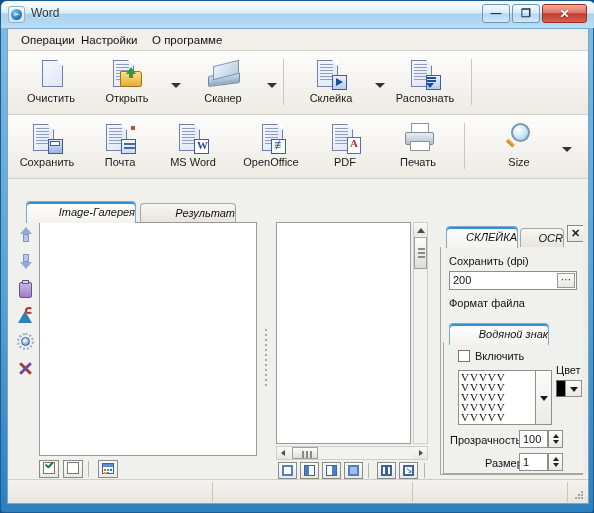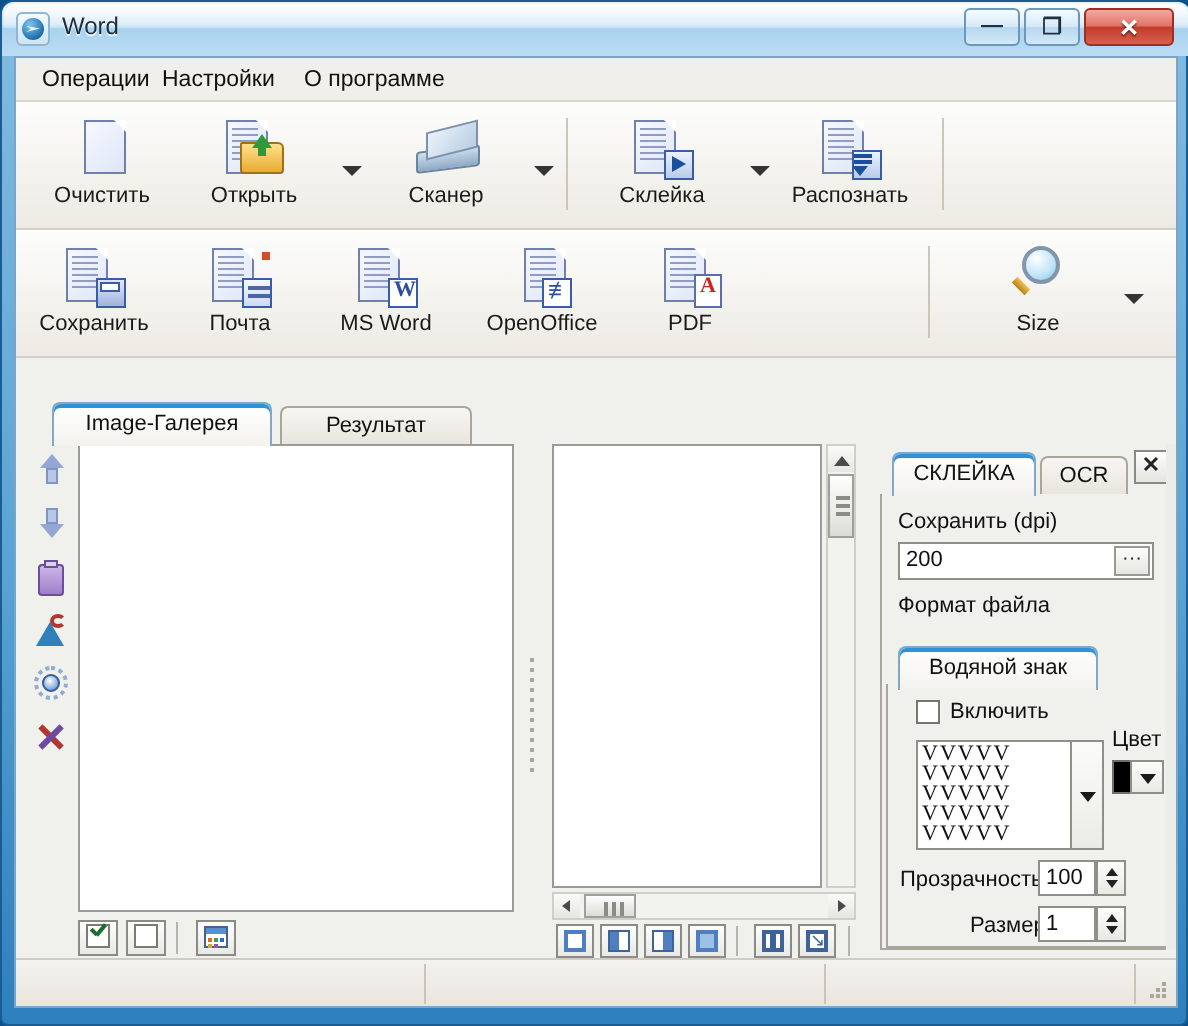--- a/index.html
+++ b/index.html
@@ -153,25 +153,25 @@
   .step .num{
     display:inline-block;width:12px;height:13px;line-height:13px;text-align:center;
     border:1px solid #5a7fb0;background:#fff;color:#15457e;font-size:10px;
     margin-right:4px;position:relative;top:1px;
   }
   .step .txt{font-size:11px;color:#111;}
 
   
   #tabrow{position:absolute;left:0;top:172px;width:430px;height:22px;}
   .tab{
-    position:absolute;top:2px;height:20px;line-height:19px;text-align:center;
+    position:absolute;top:2px;height:20px;line-height:19px;text-align:right;
     background:linear-gradient(to bottom,#f7f6f2,#e6e4dc);
     border:1px solid #a9a69c;border-bottom:none;
     border-radius:4px 4px 0 0;box-sizing:border-box;
-    font-size:11px;color:#111;cursor:default;
+    font-size:11px;color:#111;cursor:default;font-style:italic;
   }
   .tab.active{
     top:0;height:22px;line-height:20px;
     background:linear-gradient(to bottom,#ffffff,#f3f2ee);
     border-color:#7fa8c9;
     box-shadow:inset 0 2px 0 0 #2f92d8;
     z-index:3;
   }
 
   
@@ -426,20 +426,28 @@
       <div class="tbtn" style="left:304px">
         <div class="ico">
           <div class="doc lines fold" style="left:5px"></div>
           <div class="badge" style="background:#fff;right:2px;width:14px;height:17px;border-color:#5a6fa8;">
             <span style="position:absolute;left:2px;top:-1px;font-size:11px;font-weight:bold;color:#c8281d;font-family:'Liberation Serif',serif;">A</span>
           </div>
         </div>
         <span class="lbl">PDF</span>
       </div>
 
+      <div class="tbtn" style="left:377px">
+        <div class="ico">
+          <div style="position:absolute;left:11px;top:1px;width:16px;height:9px;background:#fff;border:1px solid #8b95a6;"></div>
+          <div style="position:absolute;left:5px;top:10px;width:27px;height:11px;background:linear-gradient(to bottom,#e9eef5,#b3bfce);border:1px solid #7e8a9b;border-radius:2px;"></div>
+          <div style="position:absolute;left:10px;top:19px;width:18px;height:8px;background:#fff;border:1px solid #8b95a6;"></div>
+        </div>
+        <span class="lbl">Печать</span>
+      </div>
 
       <div class="tsep" style="left:456px"></div>
 
       <div class="tbtn" style="left:478px">
         <div class="ico">
           <div style="position:absolute;left:10px;top:1px;width:19px;height:19px;border-radius:50%;border:2px solid #8296ab;background:radial-gradient(circle at 35% 30%,#ffffff,#bfe3f6 60%,#7fc3e8);box-sizing:border-box;"></div>
           <div style="position:absolute;left:5px;top:19px;width:9px;height:4px;background:linear-gradient(to bottom,#f2c14e,#b5801c);transform:rotate(45deg);"></div>
         </div>
         <span class="lbl">Size</span>
       </div>

